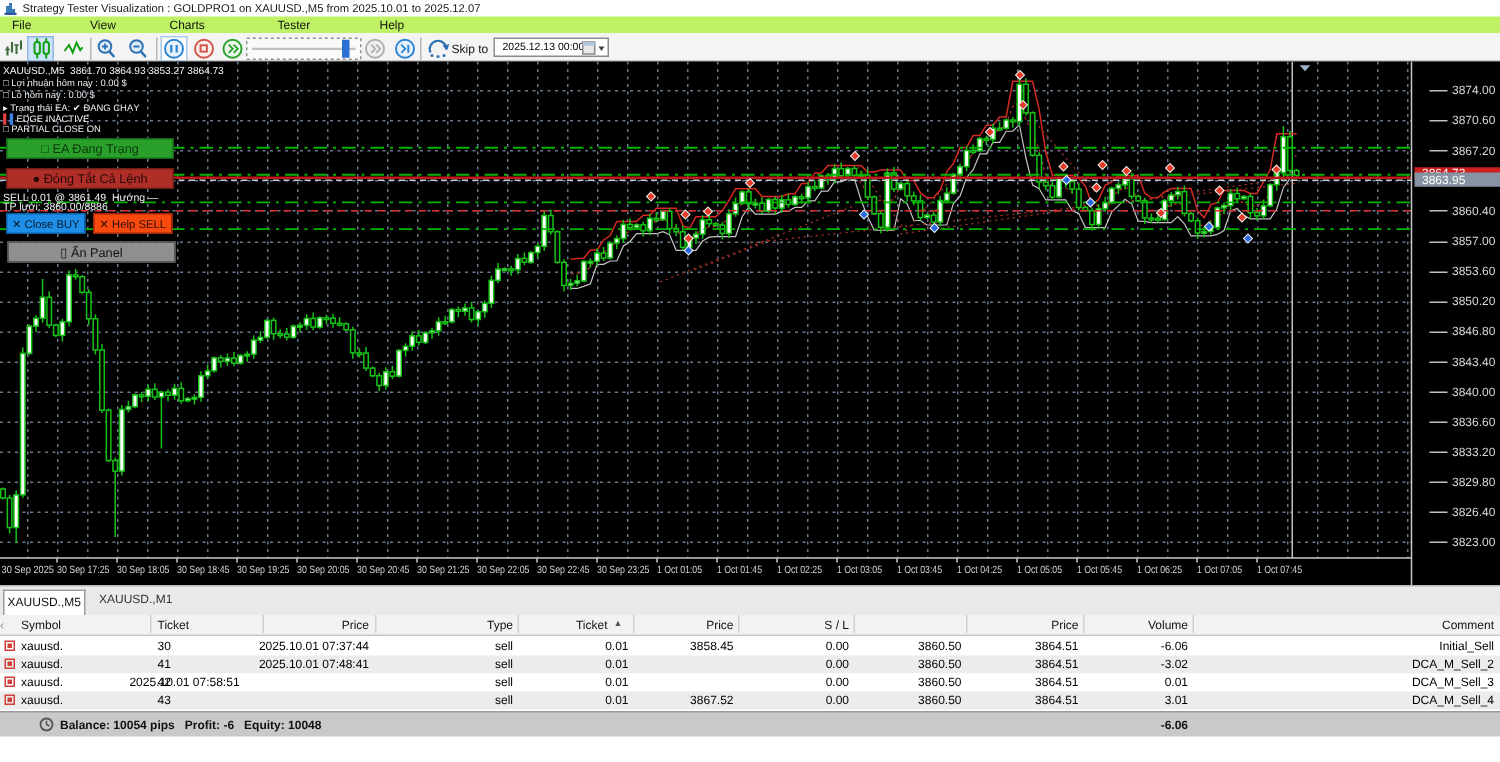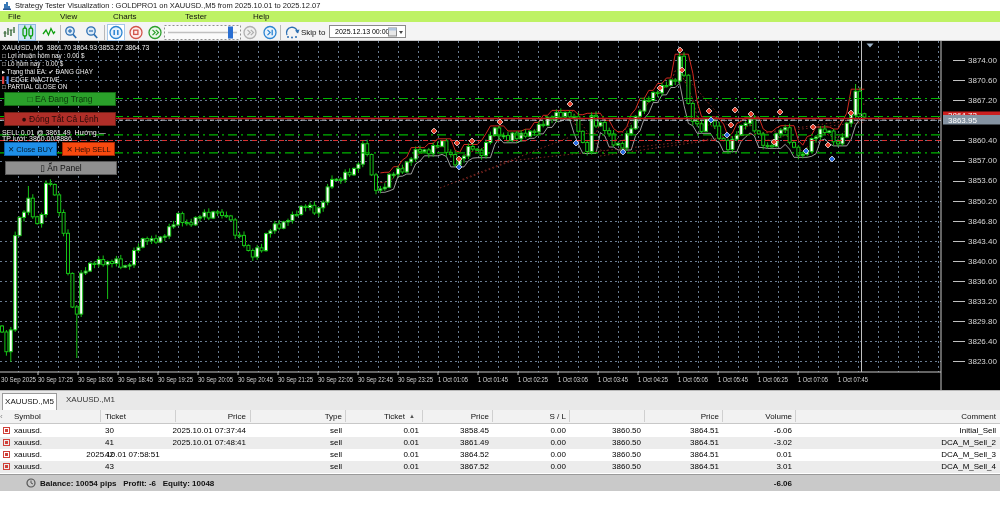--- a/index.html
+++ b/index.html
@@ -466,37 +466,35 @@
   </div>
 <div style="position:absolute;left:0;top:437px;width:1000px;height:12px;background:#ececec;font-size:8px;line-height:11px">
     <div style="position:absolute;left:3px;top:1.5px;width:7px;height:7px;border:1px solid #d04038">
       <div style="position:absolute;left:1px;top:1px;width:3px;height:3px;background:#d04038"></div>
     </div>
     <span style="position:absolute;left:14px">xauusd.</span>
     <span style="position:absolute;left:105px">41</span>
     <span style="position:absolute;left:0;width:246px;text-align:right;display:inline-block">2025.10.01 07:48:41</span>
     <span style="position:absolute;left:0;width:342px;text-align:right;display:inline-block">sell</span>
     <span style="position:absolute;left:0;width:419px;text-align:right;display:inline-block">0.01</span>
-    <span style="position:absolute;left:0;width:489px;text-align:right;display:inline-block">3861.49</span>
     <span style="position:absolute;left:0;width:566px;text-align:right;display:inline-block">0.00</span>
     <span style="position:absolute;left:0;width:641px;text-align:right;display:inline-block">3860.50</span>
     <span style="position:absolute;left:0;width:719px;text-align:right;display:inline-block">3864.51</span>
     <span style="position:absolute;left:0;width:792px;text-align:right;display:inline-block">-3.02</span>
     <span style="position:absolute;left:0;width:996px;text-align:right;display:inline-block">DCA_M_Sell_2</span>
   </div>
 <div style="position:absolute;left:0;top:449px;width:1000px;height:12px;background:#fff;font-size:8px;line-height:11px">
     <div style="position:absolute;left:3px;top:1.5px;width:7px;height:7px;border:1px solid #d04038">
       <div style="position:absolute;left:1px;top:1px;width:3px;height:3px;background:#d04038"></div>
     </div>
     <span style="position:absolute;left:14px">xauusd.</span>
     <span style="position:absolute;left:105px">42</span>
     <span style="position:absolute;left:0;width:246px;text-align:center;display:inline-block">2025.10.01 07:58:51</span>
     <span style="position:absolute;left:0;width:342px;text-align:right;display:inline-block">sell</span>
     <span style="position:absolute;left:0;width:419px;text-align:right;display:inline-block">0.01</span>
-    <span style="position:absolute;left:0;width:489px;text-align:right;display:inline-block">3864.52</span>
     <span style="position:absolute;left:0;width:566px;text-align:right;display:inline-block">0.00</span>
     <span style="position:absolute;left:0;width:641px;text-align:right;display:inline-block">3860.50</span>
     <span style="position:absolute;left:0;width:719px;text-align:right;display:inline-block">3864.51</span>
     <span style="position:absolute;left:0;width:792px;text-align:right;display:inline-block">0.01</span>
     <span style="position:absolute;left:0;width:996px;text-align:right;display:inline-block">DCA_M_Sell_3</span>
   </div>
 <div style="position:absolute;left:0;top:461px;width:1000px;height:12px;background:#ececec;font-size:8px;line-height:11px">
     <div style="position:absolute;left:3px;top:1.5px;width:7px;height:7px;border:1px solid #d04038">
       <div style="position:absolute;left:1px;top:1px;width:3px;height:3px;background:#d04038"></div>
     </div>

